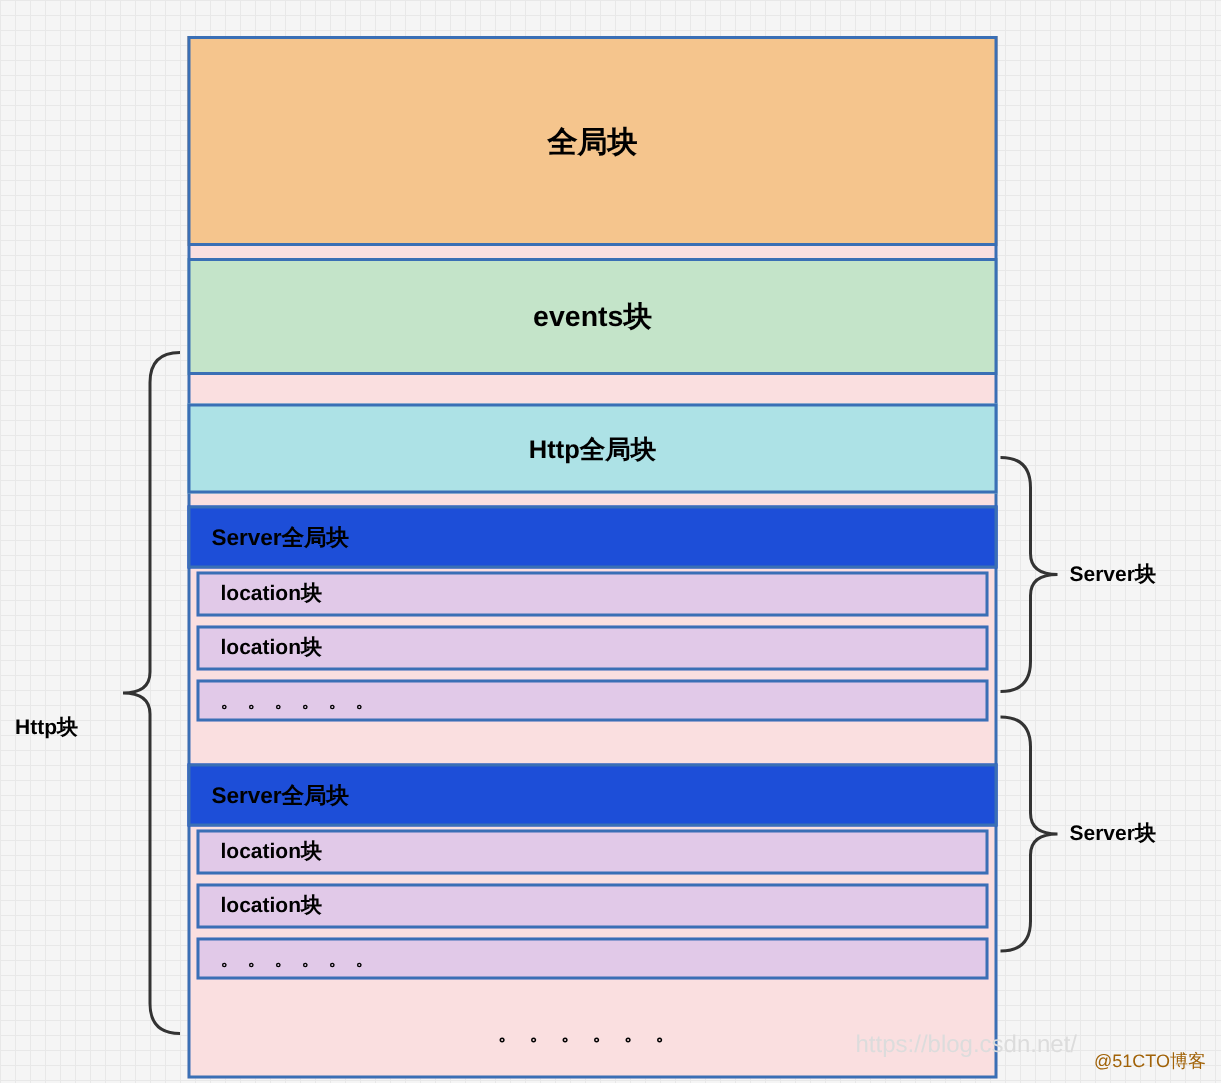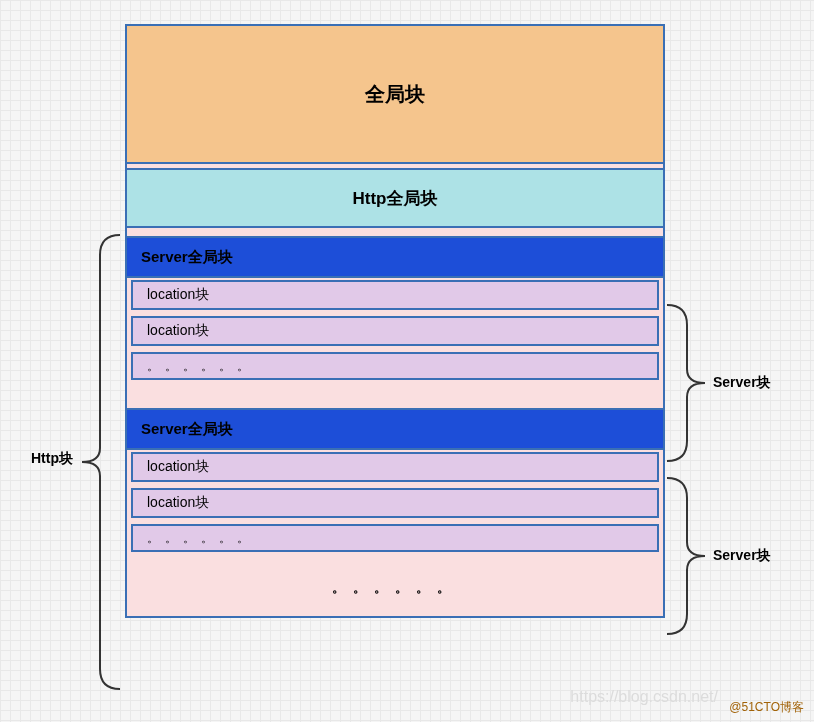--- a/index.html
+++ b/index.html
@@ -31,27 +31,27 @@
       display: flex;
       align-items: center;
       justify-content: center;
       font-weight: bold;
       margin: -2px;
     }
     .block-inner {
       border: 2px solid #3a6fb5;
       display: flex;
       align-items: center;
-      font-weight: normal;
+      font-weight: bold;
       margin: -2px 4px 2px 4px;
       text-align: right;
     }
     .global-block { background: #f5c58d; height: 140px; font-size: 20px; }
     .events-block { background: #c4e4c9; height: 78px; font-size: 19px; margin-top: 4px; }
-    .http-global-block { background: #ade2e6; height: 60px; font-size: 17px; margin-top: 0; }
+    .http-global-block { background: #ade2e6; height: 60px; font-size: 17px; margin-top: 15px; }
     .server-global-block { background: #1d4ed8; height: 42px; font-size: 15px; padding-left: 14px; justify-content: flex-start; margin-top: 4px; }
     .location-block { background: #e1c9e8; height: 30px; font-size: 14px; padding-left: 14px; justify-content: flex-start; }
     .dots-block { background: #e1c9e8; height: 28px; font-size: 12px; padding-left: 14px; justify-content: flex-start; letter-spacing: 6px; }
     .bottom-dots { height: 56px; font-size: 13px; display: flex; align-items: center; justify-content: center; letter-spacing: 8px; font-weight: bold; }
     .spacer { height: 10px; }
 
     .brace {
       position: absolute;
       font-family: Arial, sans-serif;
     }
@@ -79,20 +79,23 @@
       font-size: 16px;
       color: #dcdcdc;
     }
   </style>
 </head>
 <body>
 
 <div class="main-container">
   <div class="block global-block">
     <span>全局块</span>
+  </div>
+  <div class="block events-block">
+    <span>events块</span>
   </div>
   <div class="block http-global-block">
     <span>Http全局块</span>
   </div>
 
   <div class="block server-global-block">
     <span>Server全局块</span>
   </div>
   <div class="block-inner location-block">
     <span>location块</span>
@@ -122,21 +125,21 @@
   <div class="bottom-dots">
     <span>。。。。。。</span>
   </div>
 </div>
 
 <div class="brace brace-left" style="top: 233px;">
   <svg width="55" height="458" viewBox="0 0 55 458">
     <path d="M 50 2 Q 30 2 30 22 L 30 215 Q 30 229 12 229 Q 30 229 30 243 L 30 436 Q 30 456 50 456" stroke="#333" stroke-width="2" fill="none"></path>
   </svg>
 </div>
-<div class="brace-label" style="left: 10px; top: 450px; margin-left: 21px;">
+<div class="brace-label" style="left: 10px; top: 476px;">
   <span>Http块</span>
 </div>
 
 <div class="brace brace-right" style="top: 303px;">
   <svg width="50" height="160" viewBox="0 0 50 160">
     <path d="M 2 2 Q 22 2 22 22 L 22 66 Q 22 80 40 80 Q 22 80 22 94 L 22 138 Q 22 158 2 158" stroke="#333" stroke-width="2" fill="none"></path>
   </svg>
 </div>
 <div class="brace-label" style="left: 713px; top: 374px;">
   <span>Server块</span>

